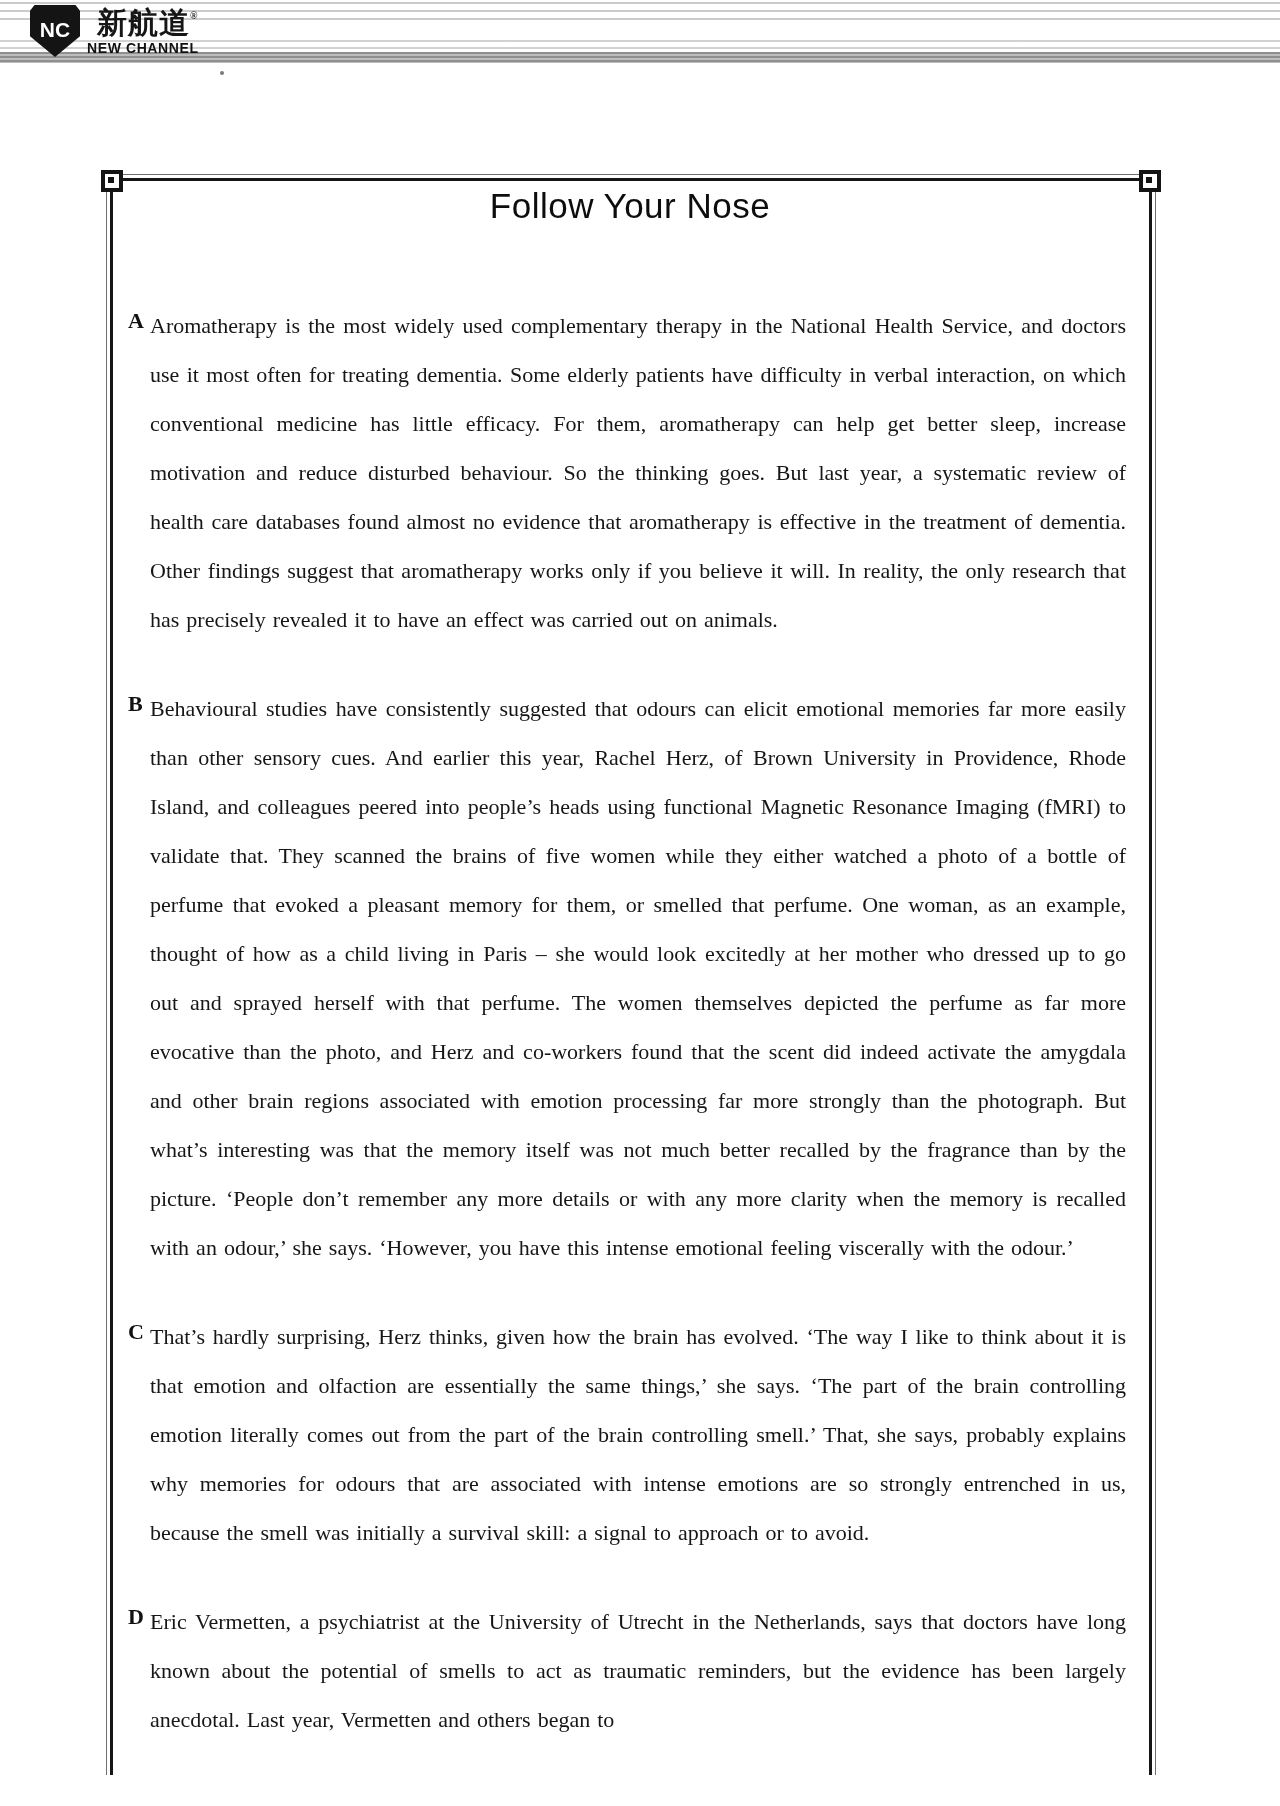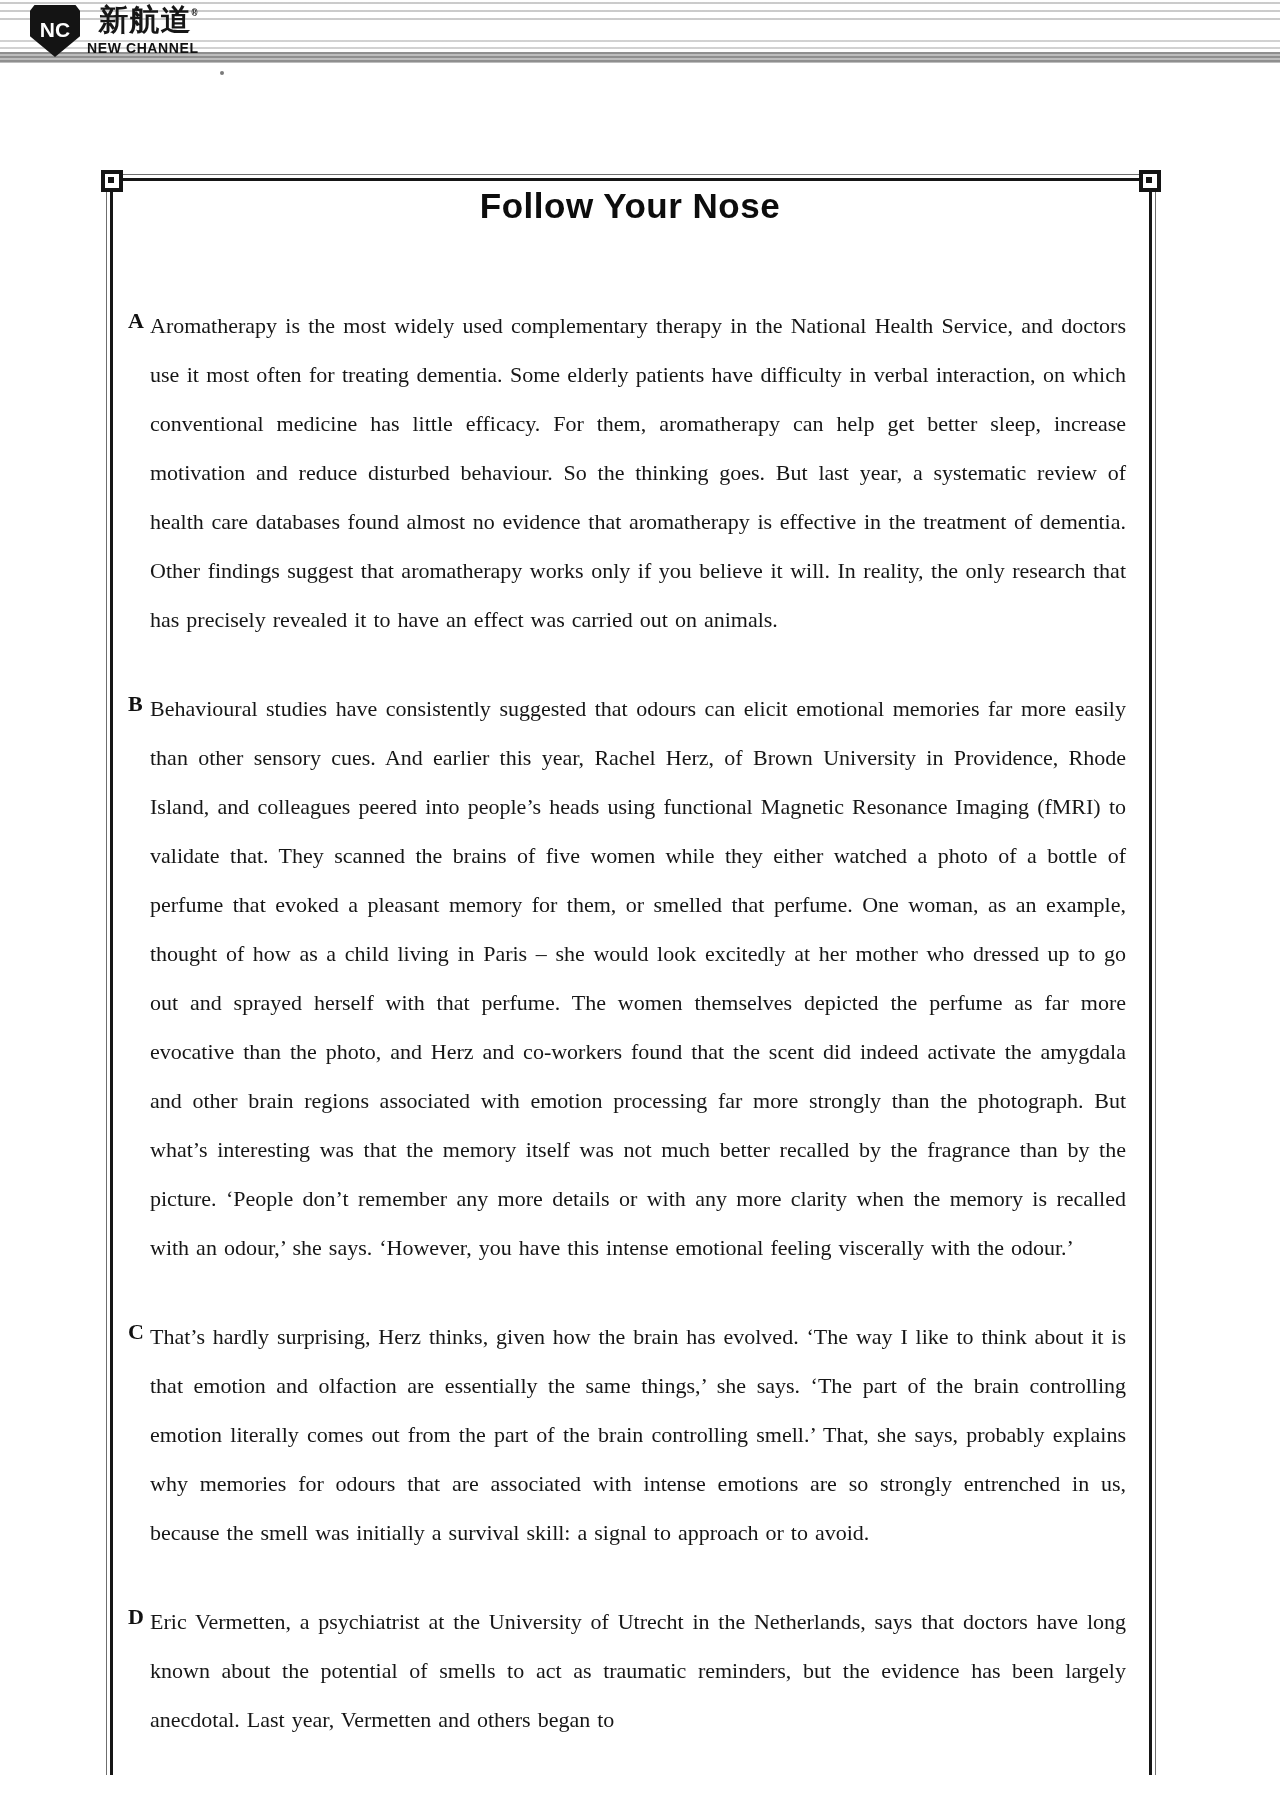--- a/index.html
+++ b/index.html
@@ -47,21 +47,21 @@
   .nc-shield span {
     color: #ffffff;
     font-family: "Liberation Sans", sans-serif;
     font-weight: bold;
     font-size: 21px;
     letter-spacing: 0px;
     transform: translateY(-1px);
   }
   .brand { position: absolute; left: 87px; top: 7px; white-space: nowrap; }
   .brand-cn {
-    font-family: Liberation Mono, monospace;
+    font-family: Liberation Serif, serif;
     font-weight: bold;
     font-size: 30px;
     line-height: 1.05;
     color: #161616;
     letter-spacing: 1px;
   }
   .brand-reg { font-size: 10px; vertical-align: 14px; font-weight: bold; }
   .brand-en {
     font-family: "Liberation Sans", sans-serif;
     font-weight: bold;
@@ -119,21 +119,21 @@
   .corner-left  { left: -6px; top: -5px; }
   .corner-right { right: -6px; top: -5px; }
 
   
   .article-title {
     position: absolute;
     left: 106px; top: 186px;
     width: 1048px;
     text-align: center;
     font-family: "Liberation Sans", sans-serif;
-    font-weight: bold;
+    font-weight: normal;
     font-size: 35px;
     letter-spacing: 0.5px;
     color: #0d0d0d;
   }
   .text-col {
     position: absolute;
     left: 128px; top: 301px;
     width: 998px;
   }
   .para {

